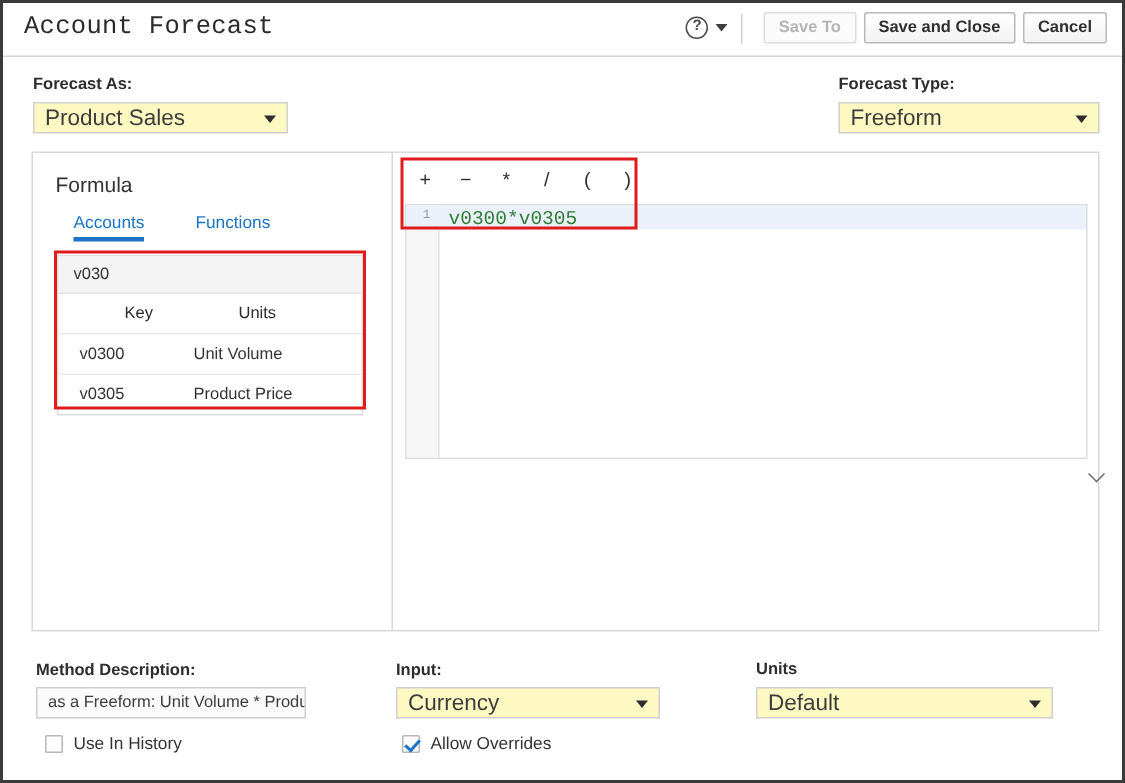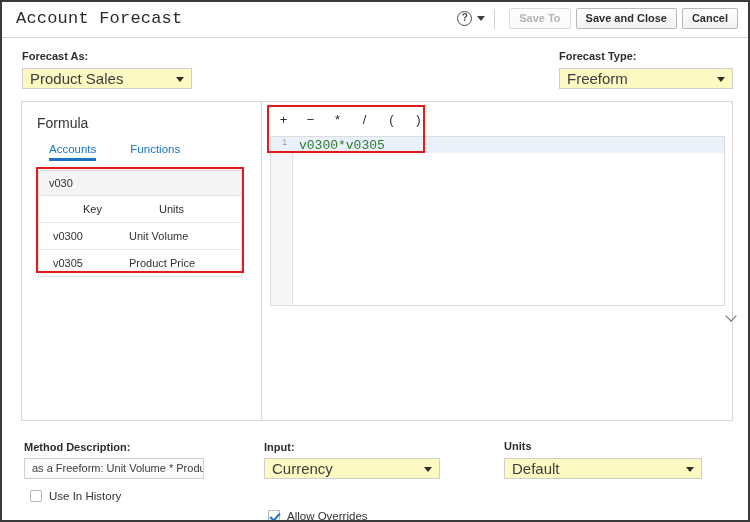--- a/index.html
+++ b/index.html
@@ -337,21 +337,21 @@
   #units-label { left: 502px; top: 438px; }
   #units-select { position: absolute; left: 502px; top: 456px; width: 198px; }
 
   .check-row {
     position: absolute;
     display: flex;
     align-items: center;
     cursor: pointer;
   }
   #use-in-history-row { left: 28px; top: 488px; }
-  #allow-overrides-row { left: 266px; top: 488px; margin-top: 20px; }
+  #allow-overrides-row { left: 266px; top: 488px; }
   .cbox {
     width: 12px;
     height: 12px;
     border: 1px solid #b9b9b9;
     background: #fdfdfd;
     box-sizing: border-box;
     position: relative;
     margin-right: 7px;
     border-radius: 1px;
   }

